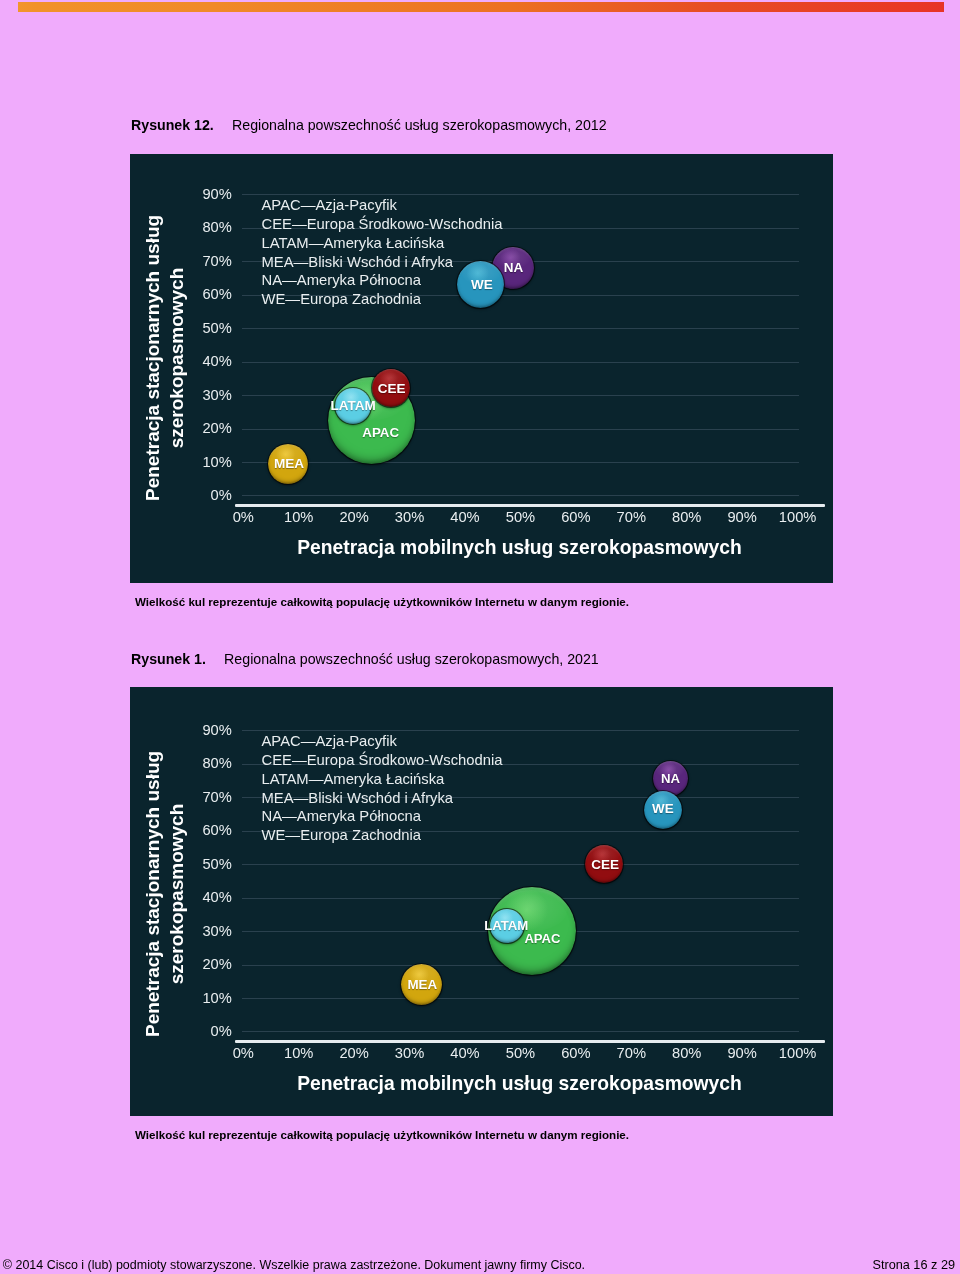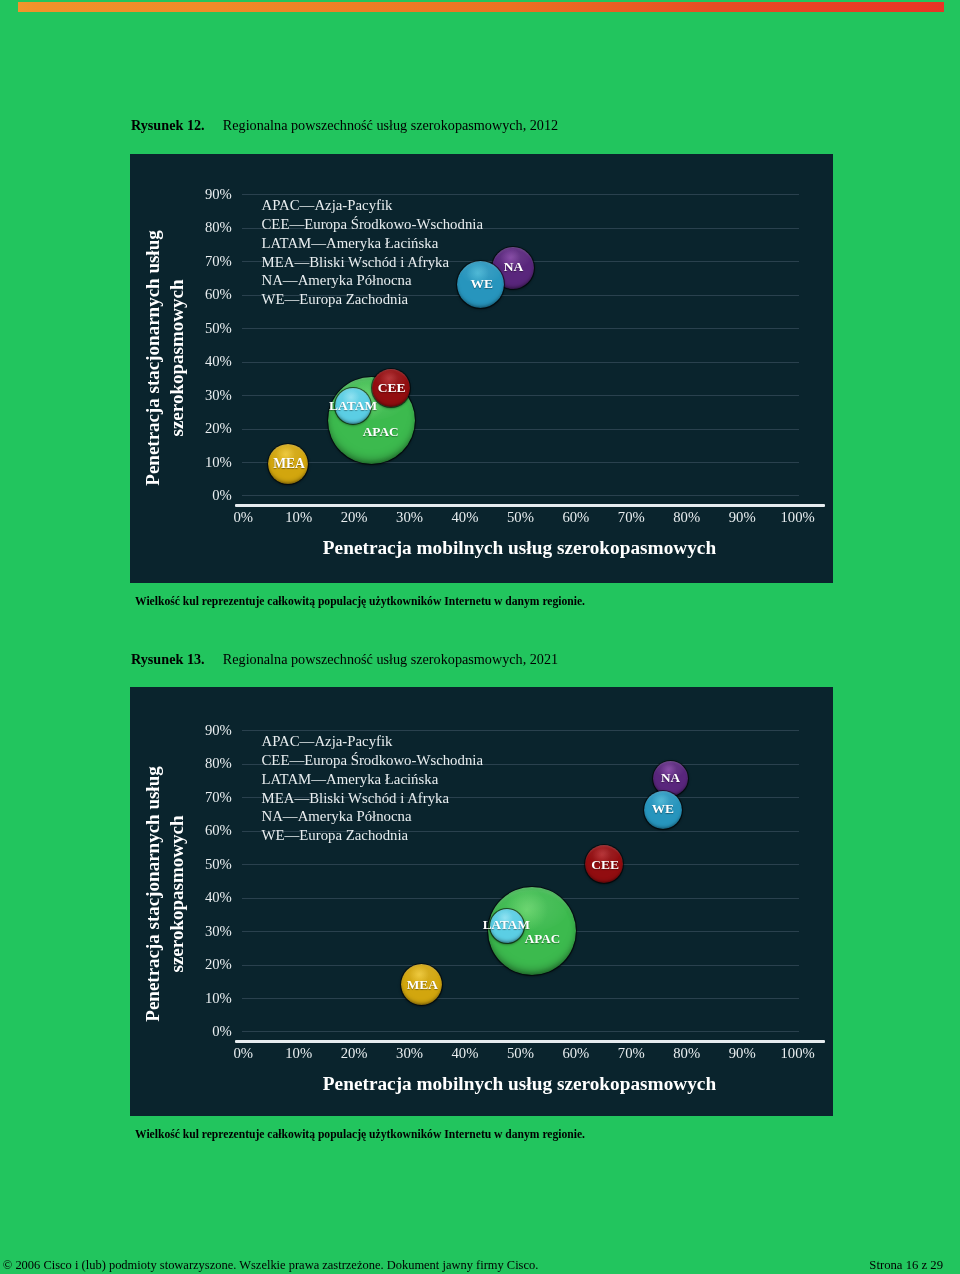--- a/index.html
+++ b/index.html
@@ -1,19 +1,19 @@
 <!DOCTYPE html>
 <html><head>
 <meta charset="utf-8">
 <style>
   html,body{margin:0;padding:0;}
   body{width:960px;height:1274px;background:#ffffff;
        font-family:"Liberation Sans",sans-serif;position:relative;overflow:hidden;
        -webkit-font-smoothing:antialiased;}
-  .page{position:absolute;left:0;top:0;width:960px;height:1274px;background:#22c55e;font-family:Liberation Serif, serif;}
+  .page{position:absolute;left:0;top:0;width:960px;height:1274px;background:#f0abfc;}
 
   
   .toprule{position:absolute;left:18.4px;top:1.7px;width:925.4px;height:10.1px;
     background:linear-gradient(to right,#f2952c 0%,#f1922a 2%,#f08a28 21%,#ec7122 53%,#e74d24 75%,#e93725 97%,#e63426 100%);}
 
   
   .figcap{position:absolute;left:131px;font-size:14.2px;color:#000;white-space:nowrap;line-height:16px;}
   .figcap .lbl{font-weight:bold;display:inline-block;}
   .figcap .ttl{display:inline-block;}
 
@@ -136,21 +136,21 @@
         <div class="bub" style="width: 42px; height: 42px; left: 362.108px; top: 93.1072px; z-index: 2; background: radial-gradient(circle at 44% 26%, rgb(124, 59, 158) 0%, rgb(89, 38, 124) 26%, rgb(89, 38, 124) 74%, rgb(68, 26, 98) 100%);">
           <div class="sh" style="box-shadow: rgba(0, 0, 0, 0.45) 0px 0px 3.36px -1.57px inset, rgba(0, 0, 0, 0.58) 0px -3.36px 5.04px -2.83px inset, rgba(255, 255, 255, 0.32) 0px 2.1px 2.73px -1.57px inset, rgba(0, 0, 0, 0.55) 0px 0px 0px 1px, rgba(0, 0, 0, 0.45) 0px 1px 2.5px 0.5px;"></div>
           <div class="gl"></div>
           <div class="lab" style="font-size: 13.5px; transform: translate(0.4px, -1px);">NA</div>
         </div>
       </div>
     </div>
   <div class="note" style="top:594.8px;">Wielkość kul reprezentuje całkowitą populację użytkowników Internetu w danym regionie.</div>
 
   <div class="figcap" style="top:650.6px;">
-    <span class="lbl">Rysunek 13.</span><span style="display:inline-block;width:18.2px"></span><span class="ttl">Regionalna powszechność usług szerokopasmowych, 2021</span>
+    <span class="lbl">Rysunek 1.</span><span style="display:inline-block;width:18.2px"></span><span class="ttl">Regionalna powszechność usług szerokopasmowych, 2021</span>
   </div>
   <div class="chart" id="chart1" style="top:687px;">
       <div class="plot">
         <div class="grid" style="left: 111.7px; width: 557.3px; top: 344px;"></div>
         <div class="grid" style="left: 111.7px; width: 557.3px; top: 311px;"></div>
         <div class="grid" style="left: 111.7px; width: 557.3px; top: 278px;"></div>
         <div class="grid" style="left: 111.7px; width: 557.3px; top: 244px;"></div>
         <div class="grid" style="left: 111.7px; width: 557.3px; top: 211px;"></div>
         <div class="grid" style="left: 111.7px; width: 557.3px; top: 177px;"></div>
         <div class="grid" style="left: 111.7px; width: 557.3px; top: 144px;"></div>
@@ -219,16 +219,16 @@
         </div>
         <div class="bub" style="width: 35px; height: 35px; left: 522.877px; top: 73.6835px; z-index: 2; background: radial-gradient(circle at 44% 26%, rgb(124, 59, 158) 0%, rgb(89, 38, 124) 26%, rgb(89, 38, 124) 74%, rgb(68, 26, 98) 100%);">
           <div class="sh" style="box-shadow: rgba(0, 0, 0, 0.45) 0px 0px 2.8px -1.31px inset, rgba(0, 0, 0, 0.58) 0px -2.8px 4.2px -2.36px inset, rgba(255, 255, 255, 0.32) 0px 1.75px 2.27px -1.31px inset, rgba(0, 0, 0, 0.55) 0px 0px 0px 1px, rgba(0, 0, 0, 0.45) 0px 1px 2.5px 0.5px;"></div>
           <div class="gl"></div>
           <div class="lab" style="font-size: 13.2px; transform: translate(0.2px, 0.4px);">NA</div>
         </div>
       </div>
     </div>
   <div class="note" style="top:1128.1px;">Wielkość kul reprezentuje całkowitą populację użytkowników Internetu w danym regionie.</div>
 
-  <div class="foot l" style="left:2.8px;top:1257.8px;">© 2006 Cisco i (lub) podmioty stowarzyszone. Wszelkie prawa zastrzeżone. Dokument jawny firmy Cisco.</div>
-  <div class="foot r" style="right:17px;top:1257.8px;">Strona 16 z 29</div>
+  <div class="foot l" style="left:2.8px;top:1257.8px;">© 2014 Cisco i (lub) podmioty stowarzyszone. Wszelkie prawa zastrzeżone. Dokument jawny firmy Cisco.</div>
+  <div class="foot r" style="right:5px;top:1257.8px;">Strona 16 z 29</div>
 
 </div>
 
 </body></html>

